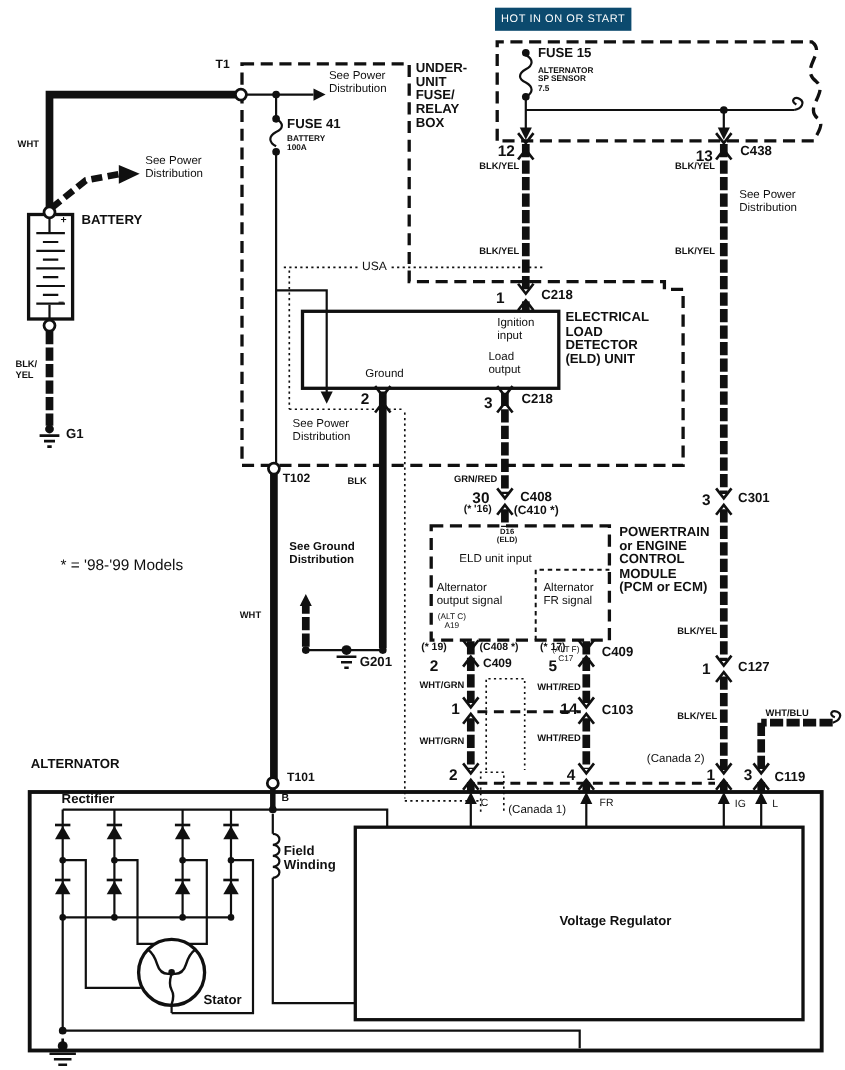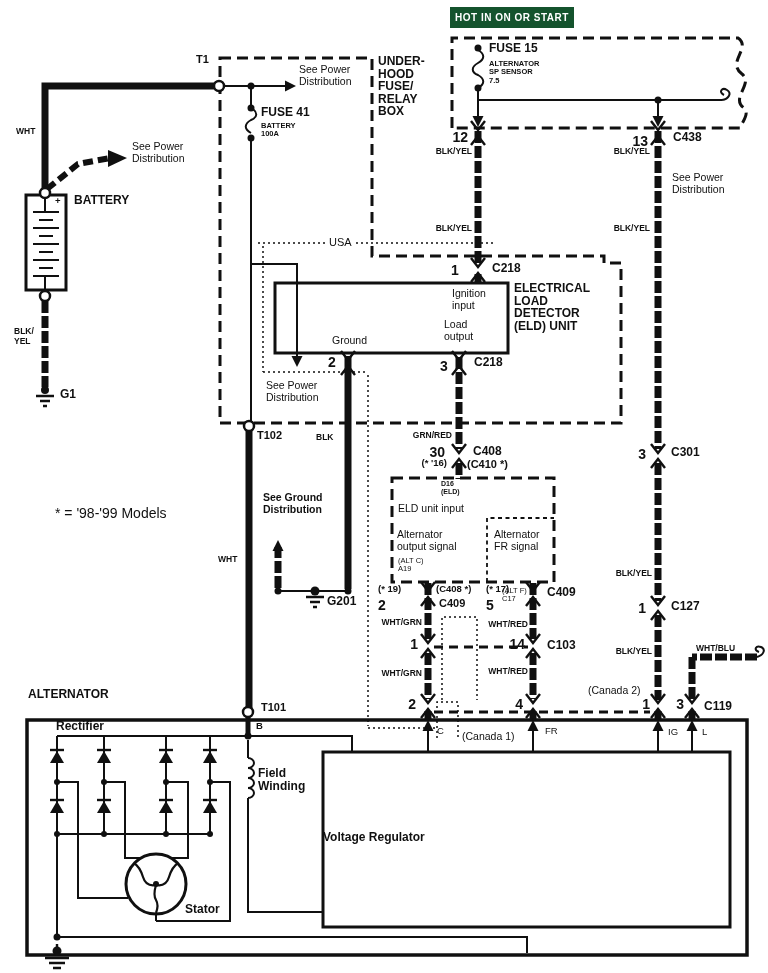--- a/index.html
+++ b/index.html
@@ -1,31 +1,31 @@
 <!DOCTYPE html>
 <html><head>
 <meta charset="utf-8">
 <style>
   html,body{margin:0;padding:0;background:#fff;}
   #stage{position:relative;width:768px;height:973px;background:#fff;overflow:hidden;}
   #lines{position:absolute;left:0;top:0;}
   .L{position:absolute;font-family:"Liberation Sans",sans-serif;color:#101010;white-space:pre;line-height:1.12;}
   .b{font-weight:700;}
   .ra{text-align:right;}
-  .ctr{}
+  .ctr{text-align:center;}
   .f7{font-size:7px;}
   .f75{font-size:7.5px;}
   .f8{font-size:8.5px;}
   .f9{font-size:9.5px;}
   .f10{font-size:14px;}
   .f105{font-size:10.5px;}
   .f11{font-size:11px;}
   .f12{font-size:12px;}
-  #banner{position:absolute;left:450px;top:7px;width:124px;height:21px;background:#14532d;color:#fff;
-          font-family:"Liberation Sans",sans-serif;font-weight:700;font-size:10px;
+  #banner{position:absolute;left:450px;top:7px;width:124px;height:21px;background:#0c4a6e;color:#fff;
+          font-family:"Liberation Sans",sans-serif;font-weight:400;font-size:10px;
           display:flex;align-items:center;justify-content:center;letter-spacing:.5px;}
 </style>
 </head>
 <body>
 
 <div id="stage">
 
 <svg id="lines" width="768" height="973" viewBox="0 0 768 973">
   <defs>
     <g id="chev" stroke="#101010" stroke-width="2.4" fill="none">
@@ -227,21 +227,21 @@
 <div class="L b f9" style="left:53px;top:270px;">–</div>
 <div class="L b f8" style="left:14px;top:327px;">BLK/
 YEL</div>
 <div class="L b f12" style="left:60px;top:388px;">G1</div>
 <div class="L f10" style="left:55px;top:506px;">* = '98-'99 Models</div>
 <div class="L b f8" style="left:218px;top:555px;">WHT</div>
 <div class="L b f11" style="left:257px;top:429px;">T102</div>
 <div class="L b f11" style="left:261px;top:701px;">T101</div>
 
 <div class="L b f12" style="left:378px;top:55px;line-height:1.05;">UNDER-
-HOOD
+UNIT
 FUSE/
 RELAY
 BOX</div>
 <div class="L f105" style="left:299px;top:64px;">See Power
 Distribution</div>
 <div class="L b f12" style="left:261px;top:106px;">FUSE 41</div>
 <div class="L b f75" style="left:261px;top:122px;">BATTERY
 100A</div>
 
 <div class="L f11" style="left:329px;top:236px;">USA</div>
@@ -275,20 +275,25 @@
 (ELD)</div>
 <div class="L f105 ctr" style="left:398px;top:503px;width:105px;">ELD unit input</div>
 <div class="L f105" style="left:397px;top:529px;">Alternator
 output signal</div>
 <div class="L f75 ctr" style="left:398px;top:557px;">(ALT C)
 A19</div>
 <div class="L f105" style="left:494px;top:529px;">Alternator
 FR signal</div>
 <div class="L f75 ctr" style="left:502px;top:587px;">(ALT F)
 C17</div>
+<div class="L b f12" style="left:563px;top:477px;line-height:1.05;">POWERTRAIN
+or ENGINE
+CONTROL
+MODULE
+(PCM or ECM)</div>
 
 <div class="L b f10 ra" style="left:628px;top:447px;width:18px;">3</div>
 <div class="L b f12" style="left:671px;top:446px;">C301</div>
 <div class="L b f8 ra" style="left:604px;top:569px;width:48px;">BLK/YEL</div>
 <div class="L b f10 ra" style="left:628px;top:601px;width:18px;">1</div>
 <div class="L b f12" style="left:671px;top:600px;">C127</div>
 <div class="L b f8 ra" style="left:604px;top:647px;width:48px;">BLK/YEL</div>
 <div class="L b f8" style="left:696px;top:644px;">WHT/BLU</div>
 <div class="L f105" style="left:588px;top:685px;">(Canada 2)</div>
 <div class="L b f10 ra" style="left:632px;top:697px;width:18px;">1</div>

